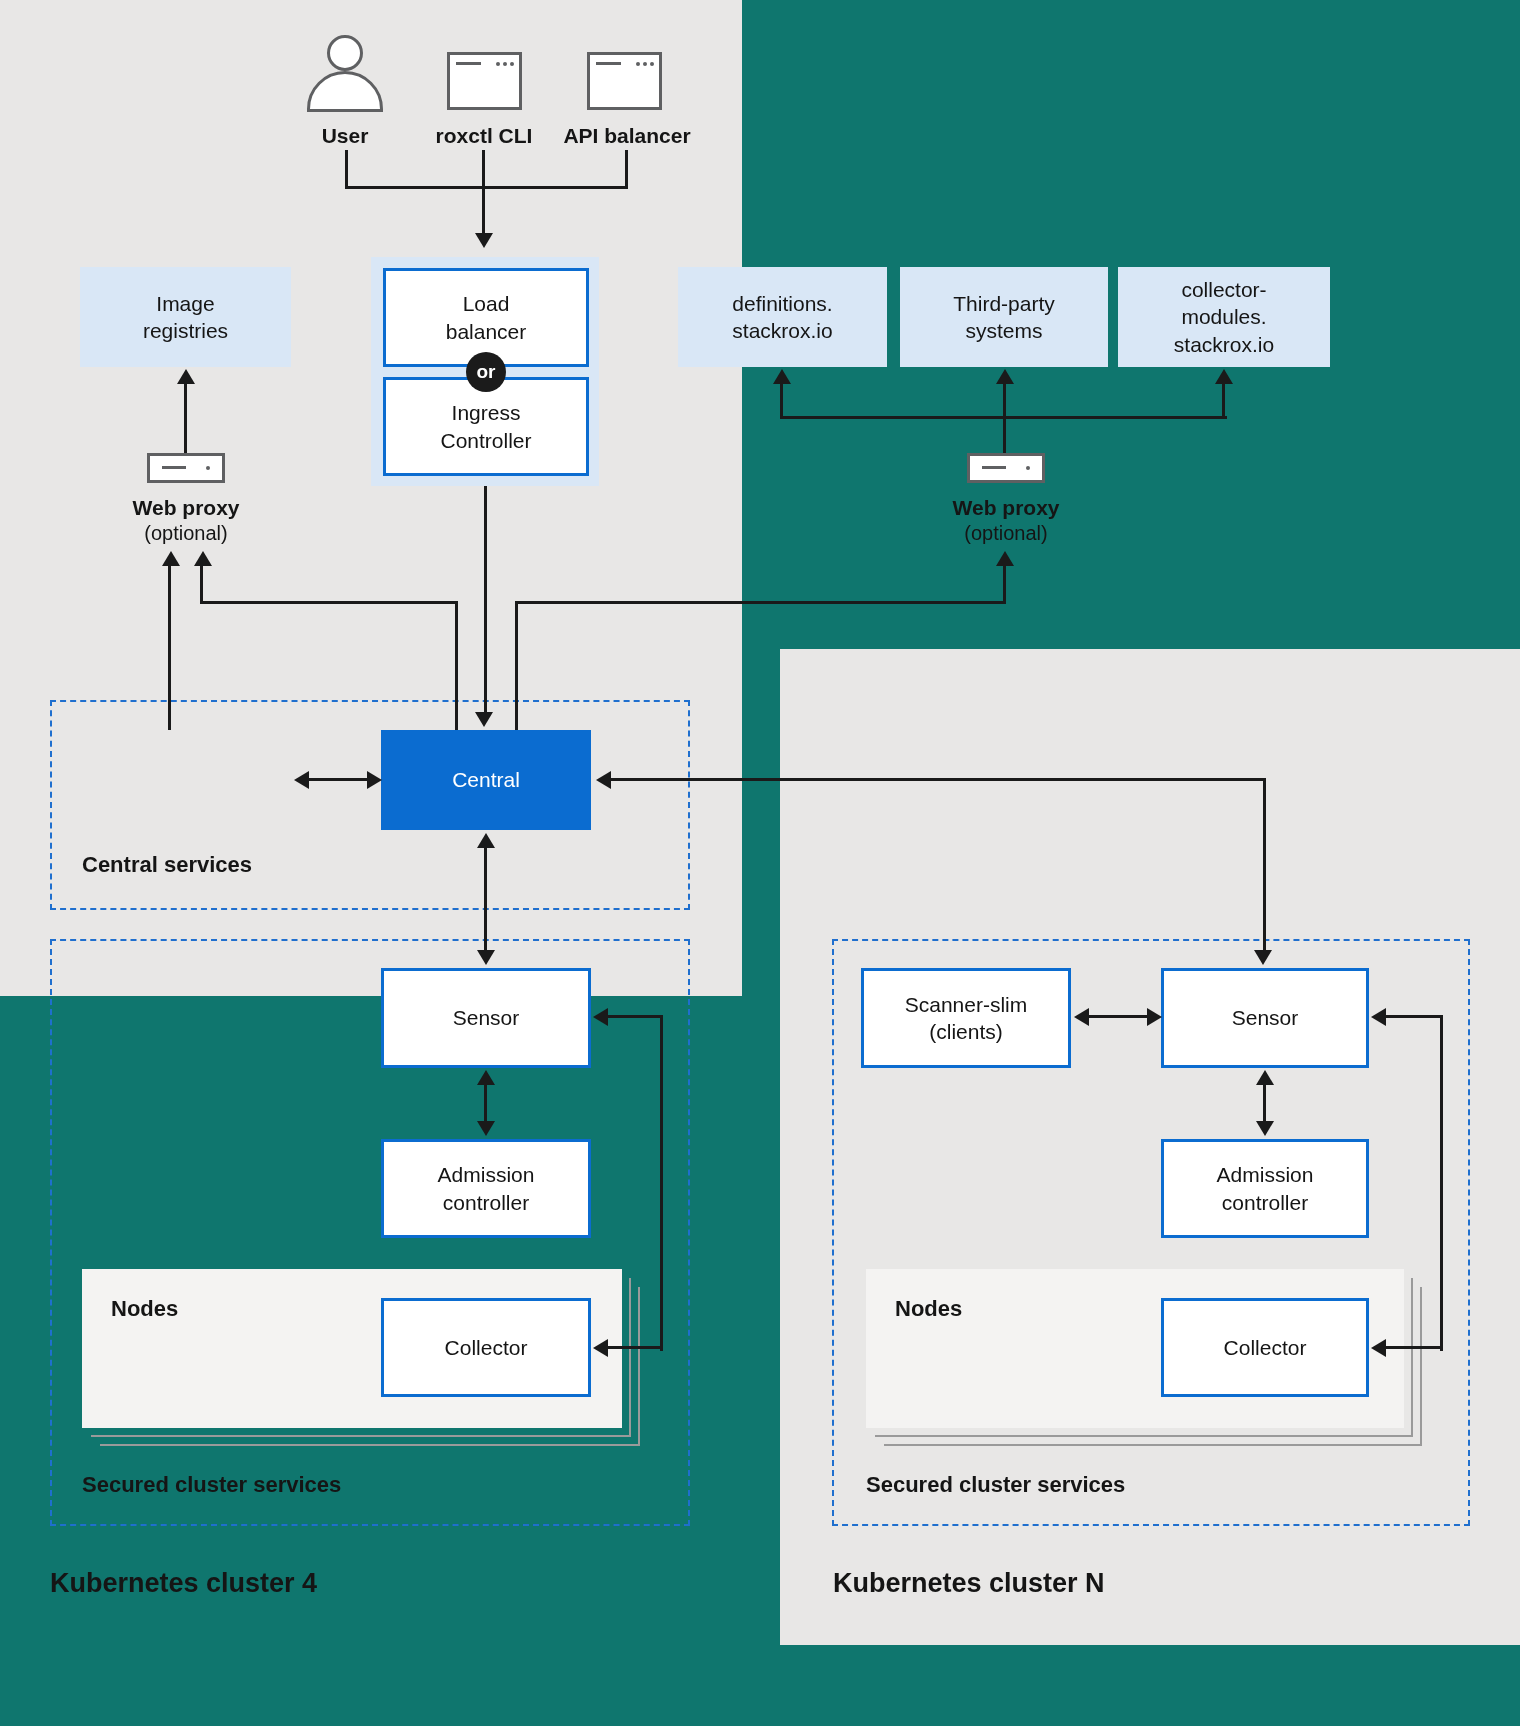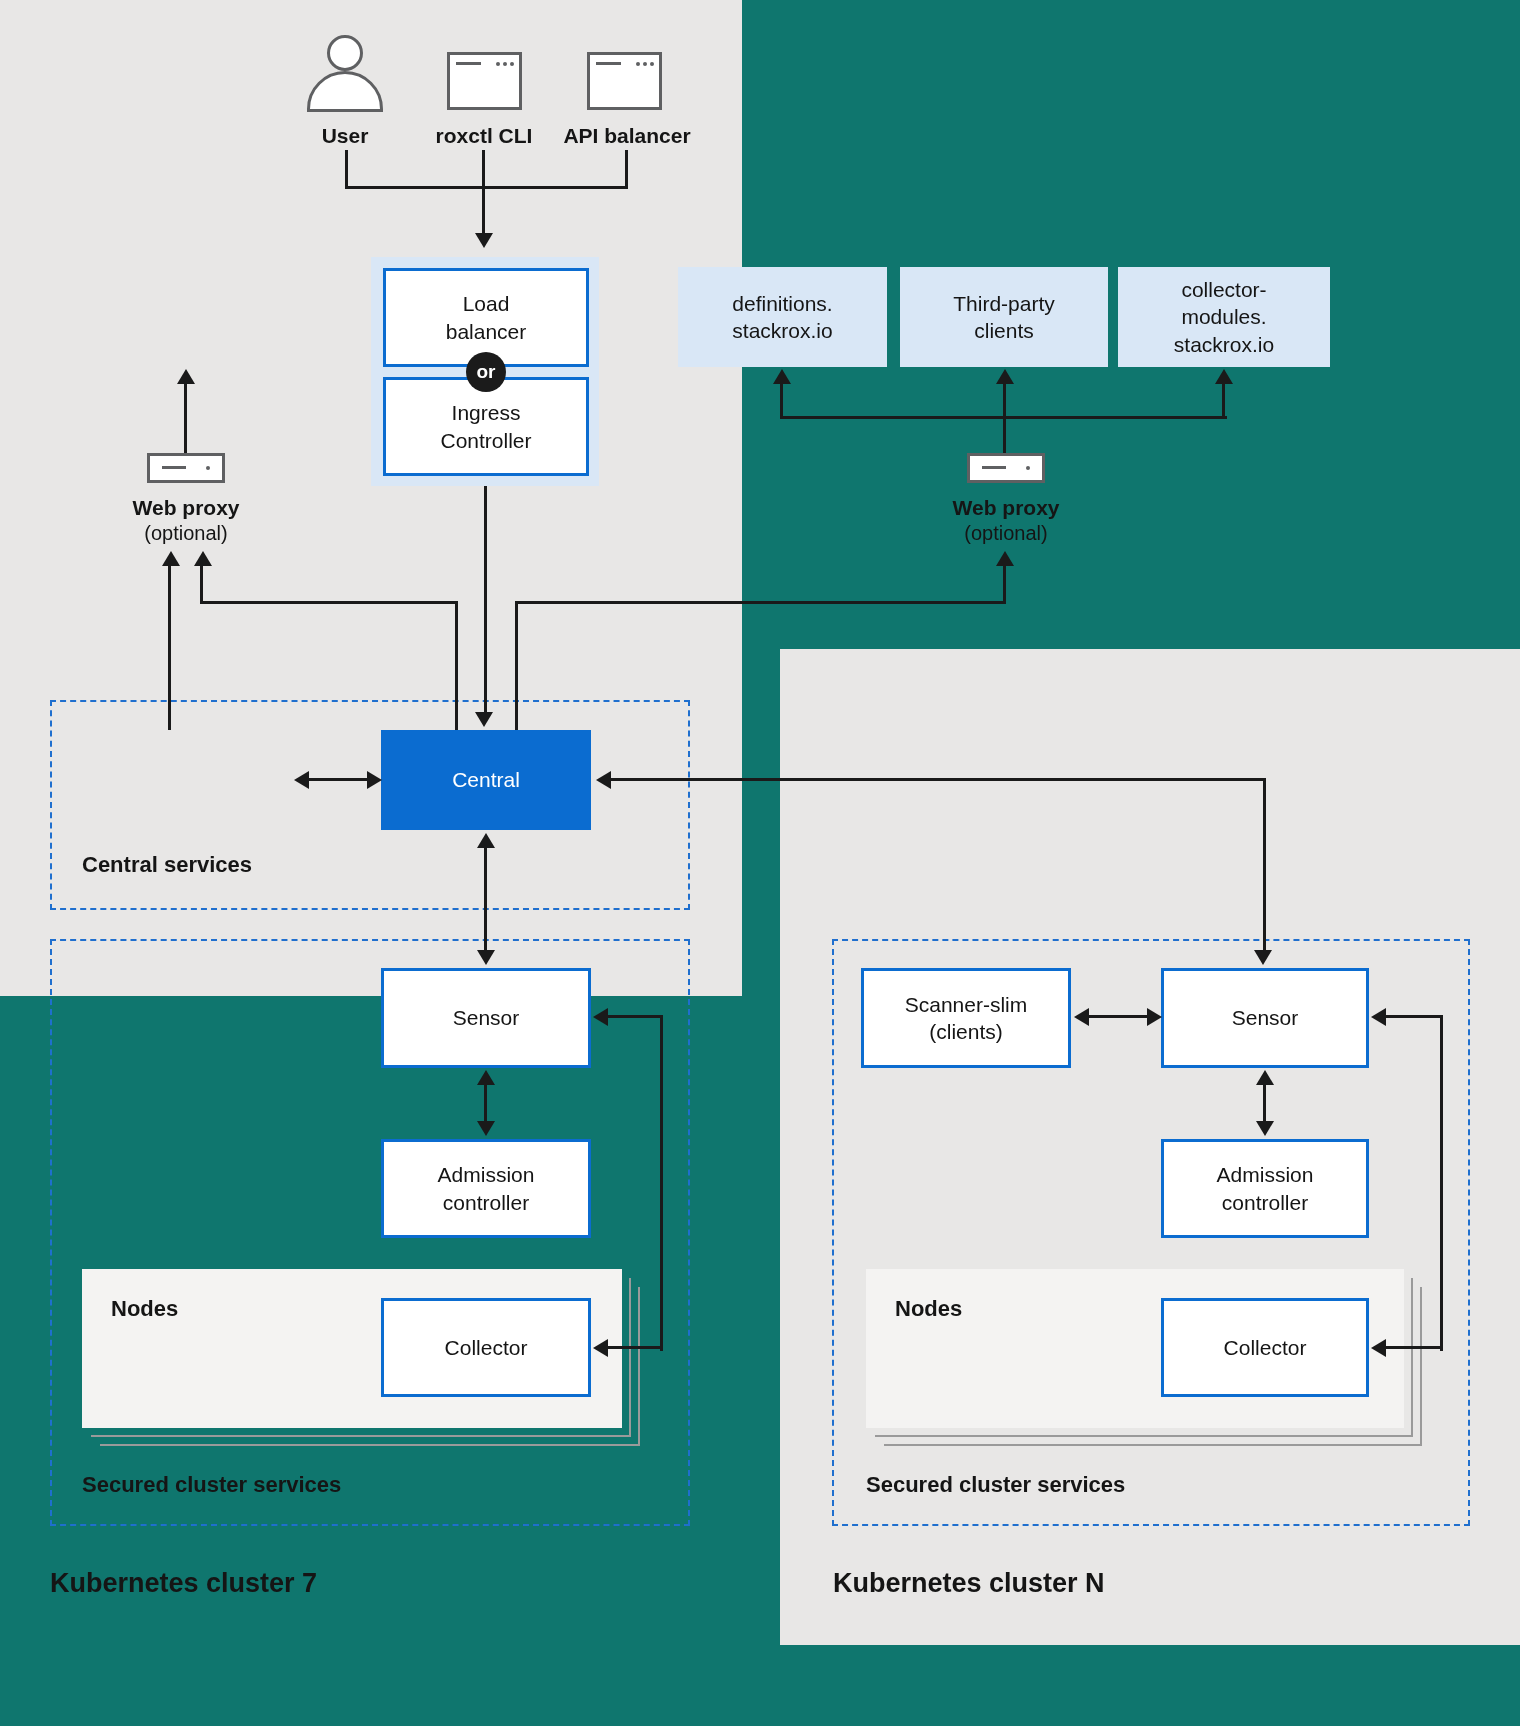--- a/index.html
+++ b/index.html
@@ -56,32 +56,34 @@
   <div class="actorlabel" style="left:295px;top:124px;width:100px;">User</div>
   <div class="actorlabel" style="left:414px;top:124px;width:140px;">roxctl CLI</div>
   <div class="actorlabel" style="left:552px;top:124px;width:150px;">API balancer</div>
 
   <div class="ln z3" style="left:345px;top:150px;width:3px;height:38px;"></div>
   <div class="ln z3" style="left:482px;top:150px;width:3px;height:85px;"></div>
   <div class="ln z3" style="left:625px;top:150px;width:3px;height:38px;"></div>
   <div class="ln z3" style="left:345px;top:186px;width:283px;height:3px;"></div>
   <div class="ah ah-down z5" style="left:475px;top:233px;"></div>
 
+  <div class="bbox" style="left:80px;top:267px;width:211px;height:100px;">Image
+registries</div>
 
   <div class="bbox z2" style="left:371px;top:257px;width:228px;height:229px;"></div>
   <div class="box z4" style="left:383px;top:268px;width:206px;height:99px;">Load
 balancer</div>
   <div class="box z4" style="left:383px;top:377px;width:206px;height:99px;">Ingress
 Controller</div>
   <div class="orb" style="left:466px;top:352px;">or</div>
 
   <div class="bbox" style="left:678px;top:267px;width:209px;height:100px;text-align:center;">definitions.
 stackrox.io</div>
   <div class="bbox" style="left:900px;top:267px;width:208px;height:100px;">Third-party
-clients</div>
+systems</div>
   <div class="bbox" style="left:1118px;top:267px;width:212px;height:100px;">collector-
 modules.
 stackrox.io</div>
 
   <div class="icon-stroke z4" style="left:147px;top:453px;width:78px;height:30px;">
     <div class="abs" style="left:12px;top:10px;width:24px;height:3px;background:#5f6062;"></div>
     <div class="abs" style="left:56px;top:10px;width:4px;height:4px;border-radius:50%;background:#5f6062;"></div>
   </div>
   <div class="plab" style="left:116px;top:496px;width:140px;">Web proxy</div>
   <div class="psub" style="left:116px;top:522px;width:140px;">(optional)</div>
@@ -153,21 +155,21 @@
   <div class="seclabel z4" style="left:111px;top:1296px;">Nodes</div>
   <div class="box z4" style="left:381px;top:1298px;width:210px;height:99px;">Collector</div>
 
   <div class="ln z3" style="left:660px;top:1015px;width:3px;height:336px;"></div>
   <div class="ln z3" style="left:608px;top:1015px;width:55px;height:3px;"></div>
   <div class="ah ah-left z5" style="left:593px;top:1008px;"></div>
   <div class="ln z3" style="left:608px;top:1346px;width:55px;height:3px;"></div>
   <div class="ah ah-left z5" style="left:593px;top:1339px;"></div>
 
   <div class="seclabel" style="left:82px;top:1472px;">Secured cluster services</div>
-  <div class="title" style="left:50px;top:1568px;">Kubernetes cluster 7</div>
+  <div class="title" style="left:50px;top:1568px;">Kubernetes cluster 4</div>
 
   <div class="dashbox z1" style="left:832px;top:939px;width:638px;height:587px;"></div>
   <div class="box z4" style="left:861px;top:968px;width:210px;height:100px;">Scanner-slim
 (clients)</div>
   <div class="box z4" style="left:1161px;top:968px;width:208px;height:100px;">Sensor</div>
 
   <div class="ah ah-left z5" style="left:1074px;top:1008px;"></div>
   <div class="ln z3" style="left:1089px;top:1015px;width:58px;height:3px;"></div>
   <div class="ah ah-right z5" style="left:1147px;top:1008px;"></div>
 

